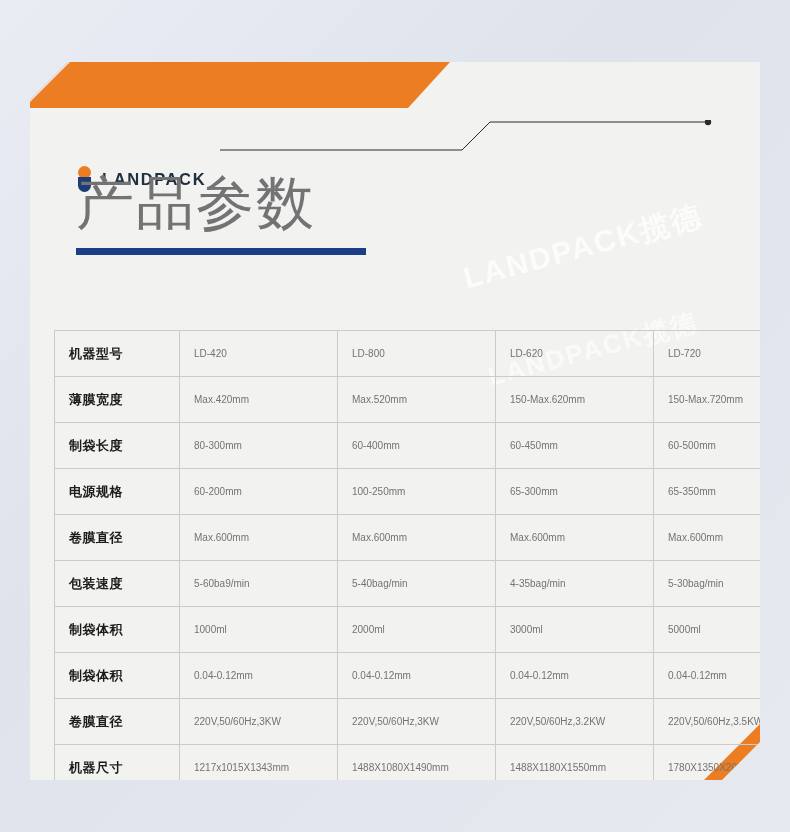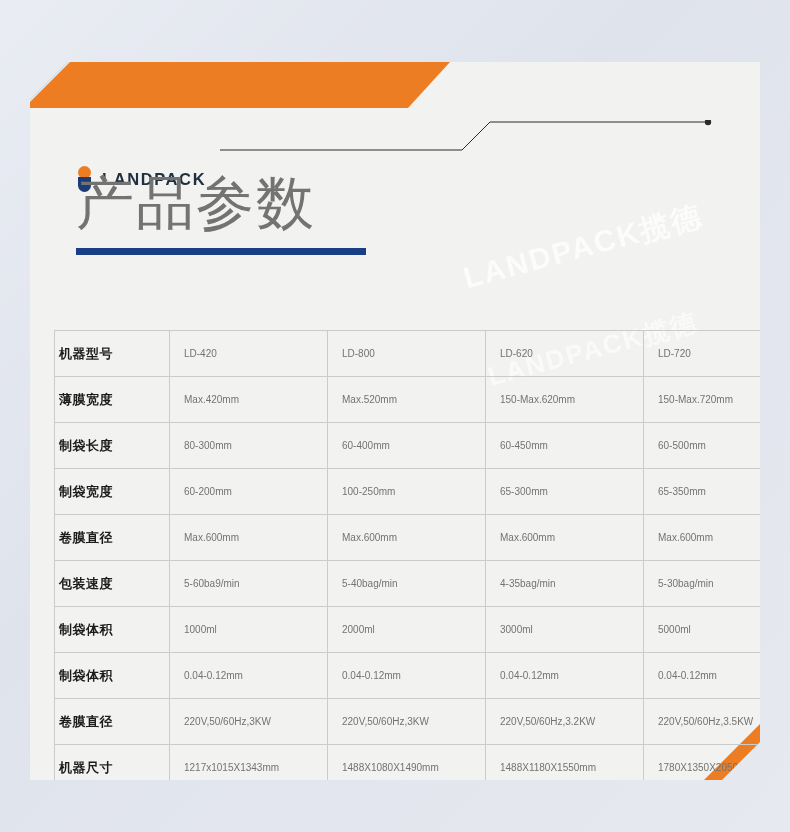--- a/index.html
+++ b/index.html
@@ -167,21 +167,21 @@
     font-size: 10px;
     color: #737373;
     vertical-align: middle;
     background: transparent;
   }
   .spec-table td.label {
     width: 110px;
     font-weight: 700;
     font-size: 13px;
     color: #1c1c1c;
-    padding-left: 4px;
+    padding-left: 14px;
     letter-spacing: 0.5px;
   }
   .spec-table td.val { width: 143px; }
 </style>
 </head>
 <body>
 
 <div class="page-card">
 
   <div class="orange-ribbon"></div>
@@ -224,21 +224,21 @@
         <td class="val">150-Max.720mm</td>
       </tr>
       <tr>
         <td class="label">制袋长度</td>
         <td class="val">80-300mm</td>
         <td class="val">60-400mm</td>
         <td class="val">60-450mm</td>
         <td class="val">60-500mm</td>
       </tr>
       <tr>
-        <td class="label">制袋宽度</td>
+        <td class="label">电源规格</td>
         <td class="val">60-200mm</td>
         <td class="val">100-250mm</td>
         <td class="val">65-300mm</td>
         <td class="val">65-350mm</td>
       </tr>
       <tr>
         <td class="label">卷膜直径</td>
         <td class="val">Max.600mm</td>
         <td class="val">Max.600mm</td>
         <td class="val">Max.600mm</td>

